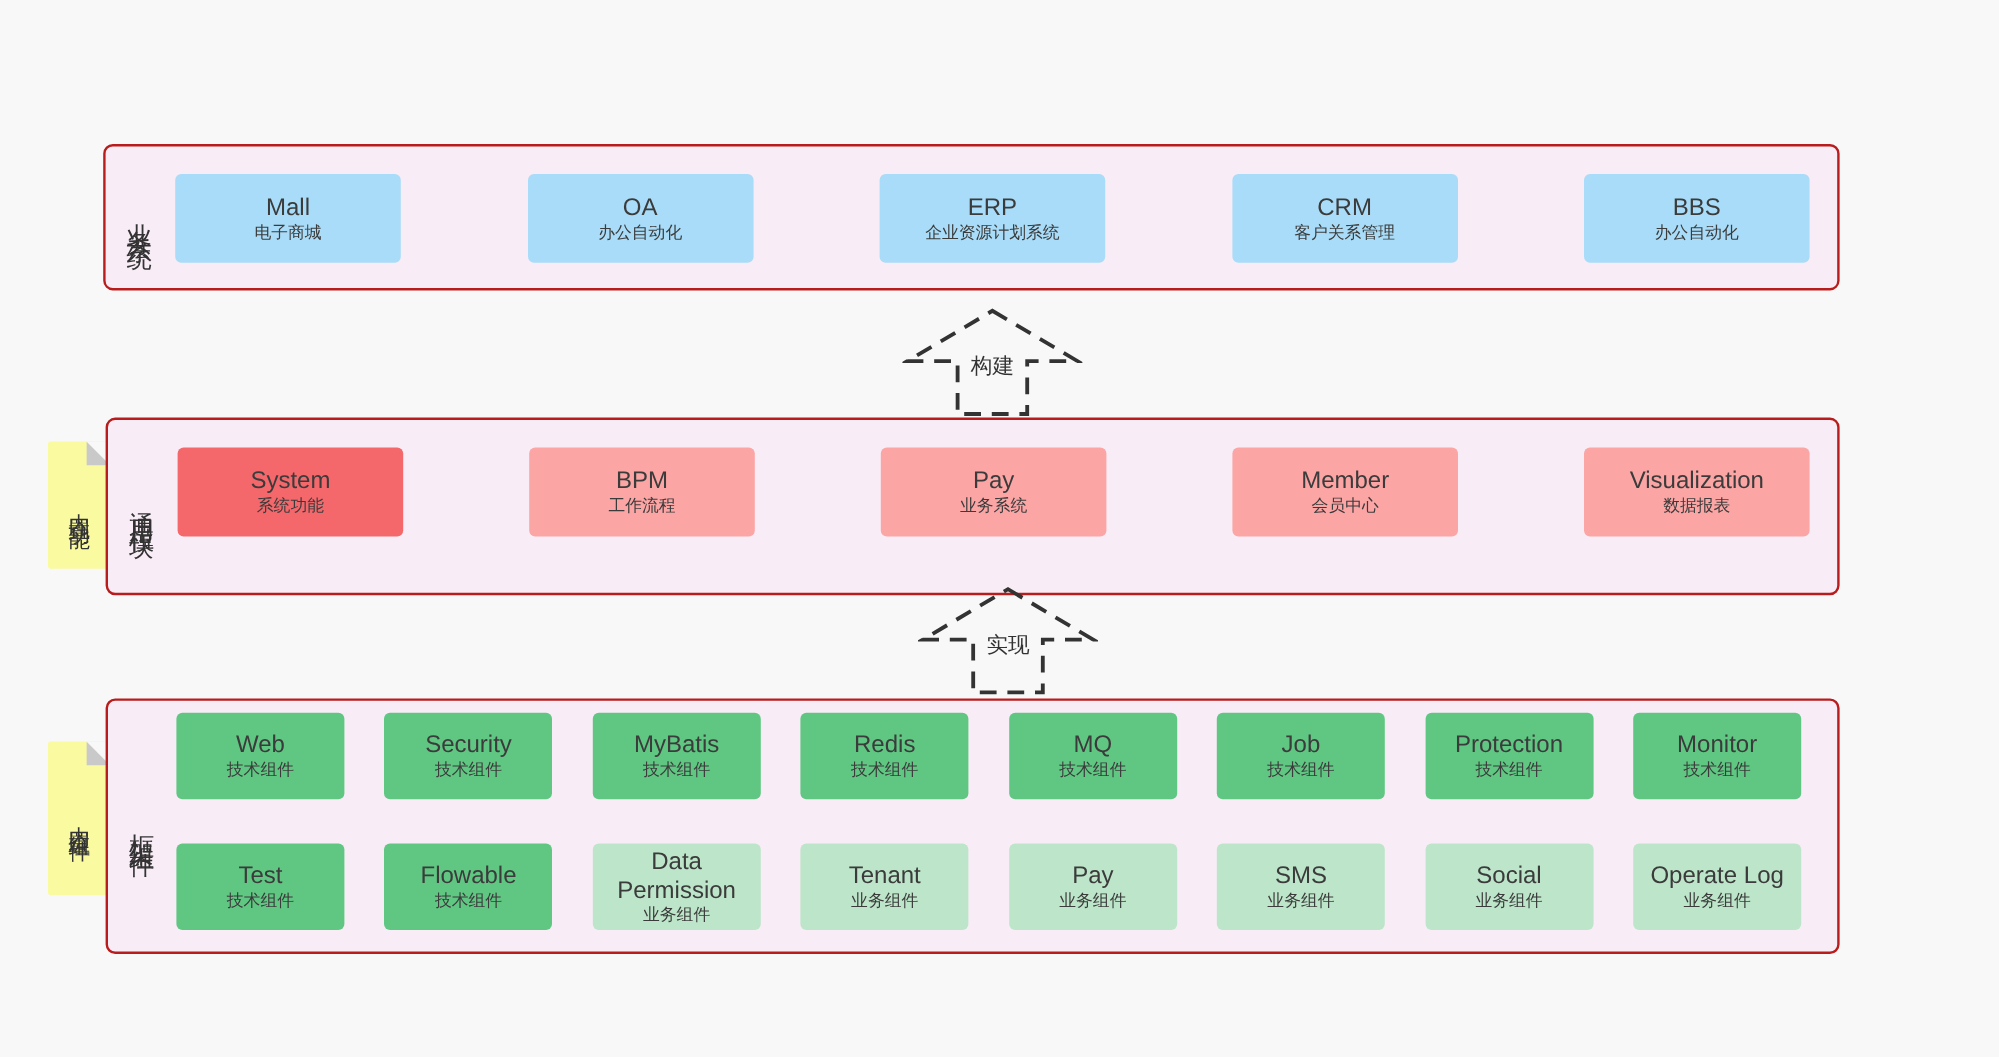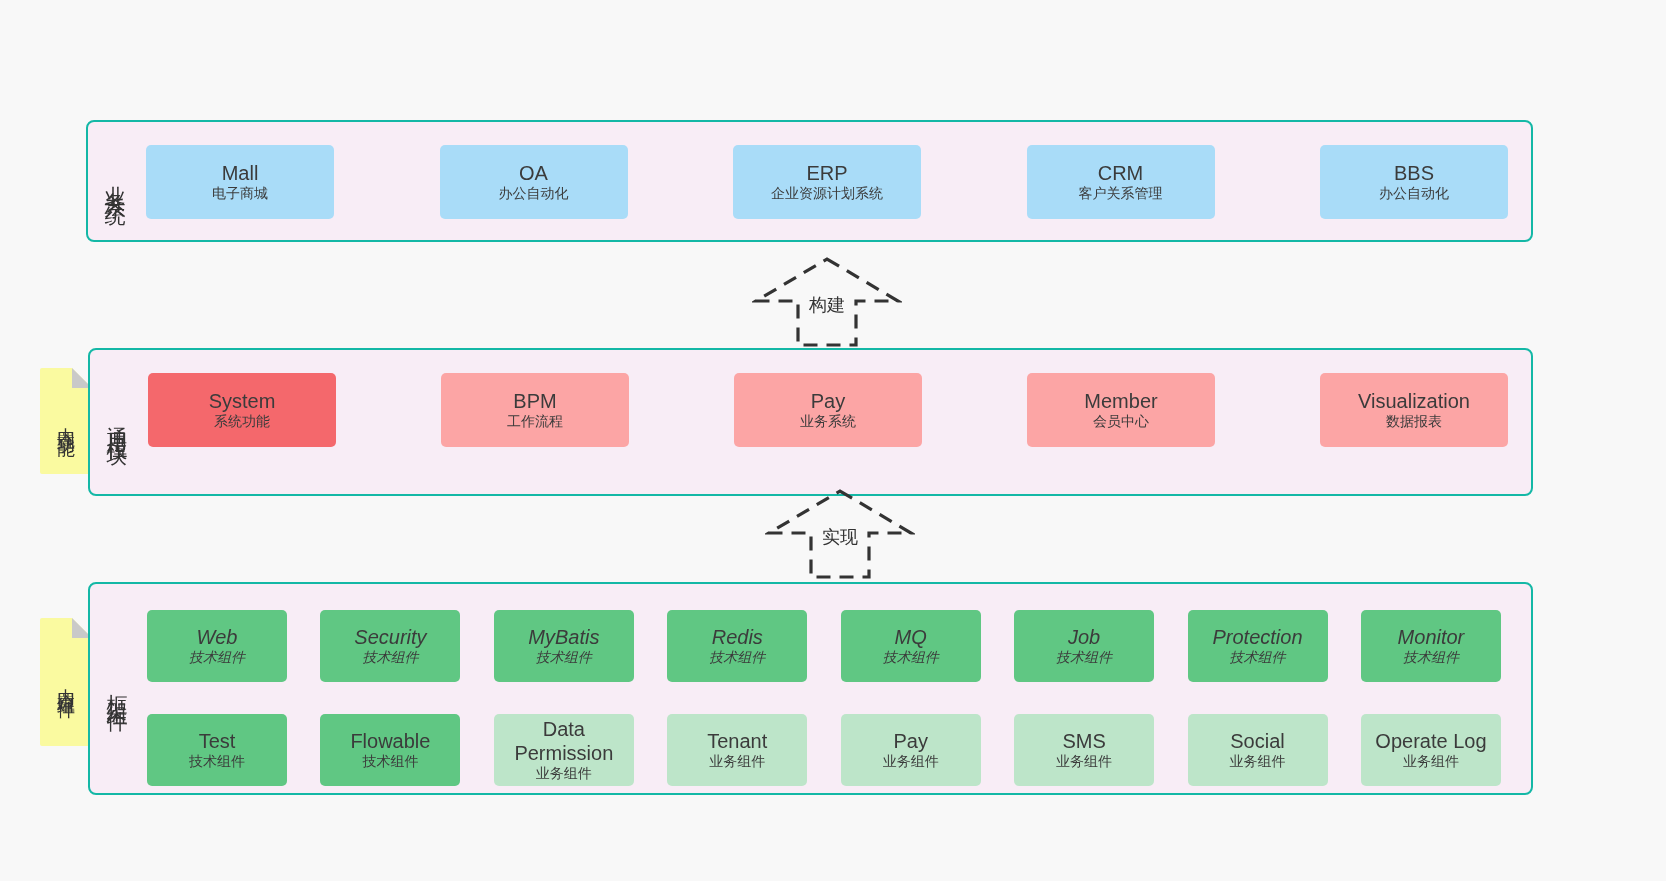--- a/index.html
+++ b/index.html
@@ -4,37 +4,37 @@
 <style>
   html,body{margin:0;padding:0;}
   body{
     width:1666px;height:881px;position:relative;
     background:#f8f8f8;
     font-family:"Liberation Sans","DejaVu Sans",sans-serif;
     color:#3b3b3b;overflow:hidden;
   }
   .panel{
     position:absolute;box-sizing:border-box;
-    background:#f8edf6;border:2px solid #14b8a6;border-radius:8px;
+    background:#f8edf6;border:2px solid #b91c1c;border-radius:8px;
   }
   #panel-business{left:86px;top:120px;width:1447px;height:122px;}
   #panel-modules{left:88px;top:348px;width:1445px;height:148px;}
   #panel-components{left:88px;top:582px;width:1445px;height:213px;}
 
   .v-label{
     position:absolute;left:13px;top:50%;transform:translateY(-50%);
     writing-mode:vertical-rl;text-orientation:upright;
     font-size:21px;letter-spacing:6px;color:#333;white-space:nowrap;
   }
 
   .box-row{position:absolute;display:flex;justify-content:space-between;}
   .row-lg{left:58px;right:23px;top:23px;}
   .row-sm{left:57px;right:30px;}
-  #components-row-1{top:26px;font-style:italic;}
-  #components-row-2{top:130px;}
+  #components-row-1{top:10px;}
+  #components-row-2{top:119px;}
 
   .box{
     border-radius:5px;box-sizing:border-box;padding:2px 8px;
     display:flex;flex-direction:column;align-items:center;justify-content:center;
     text-align:center;
   }
   .box-lg{width:188px;height:74px;}
   .box-sm{width:140px;height:72px;}
   .box .t{font-size:20px;line-height:1.22;}
   .box .s{font-size:14px;line-height:1.28;}

